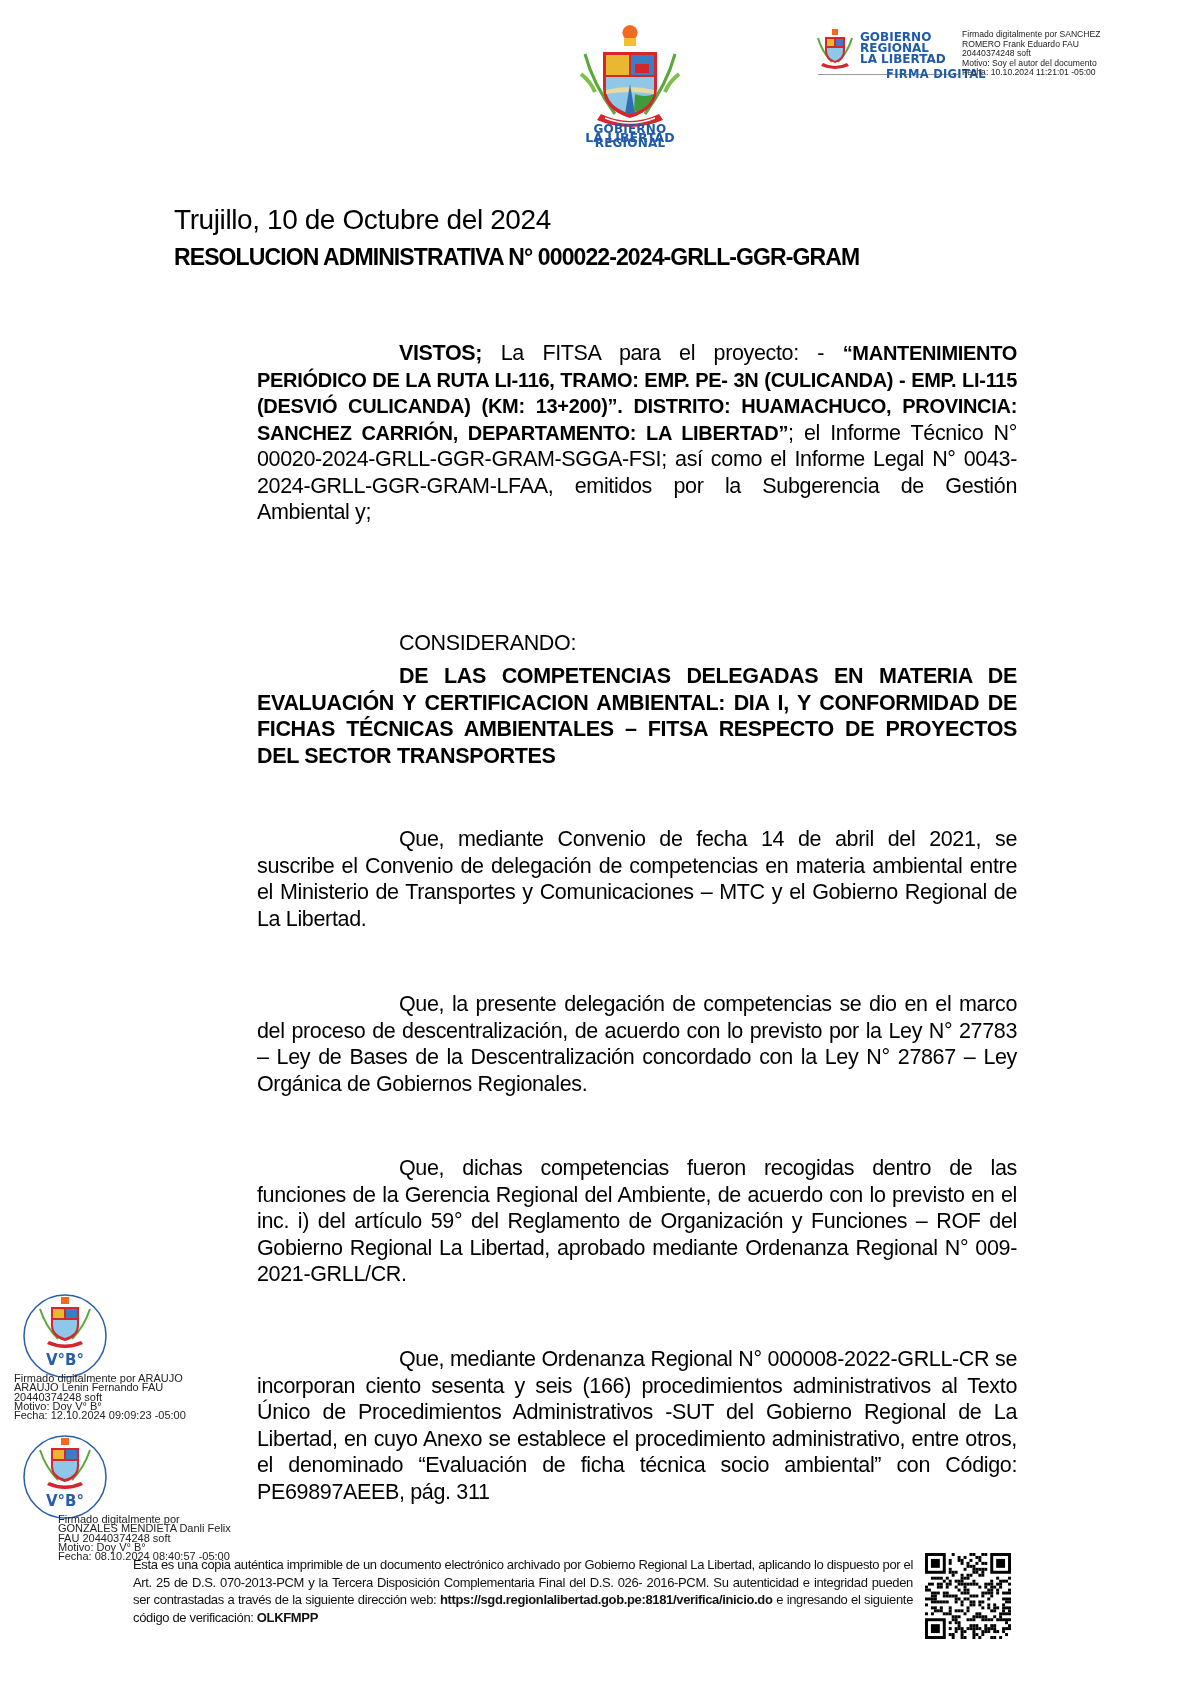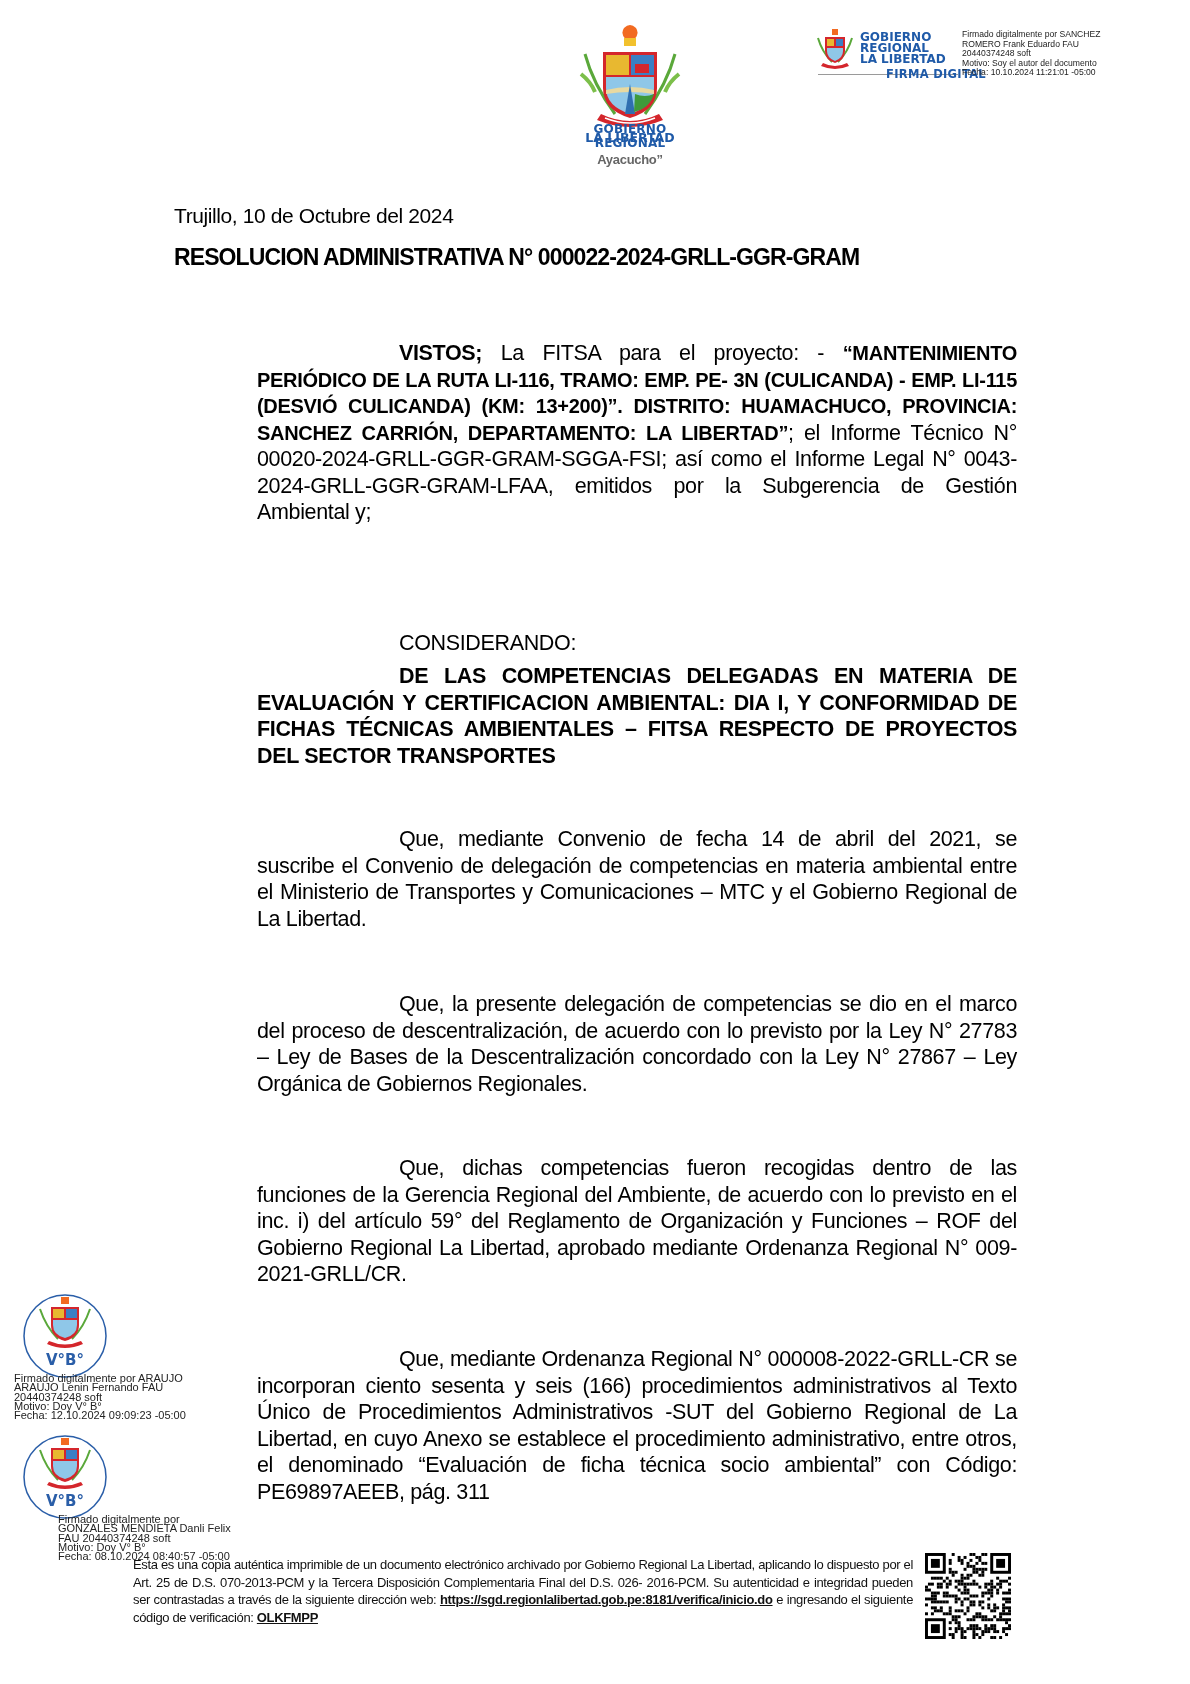--- a/index.html
+++ b/index.html
@@ -15,21 +15,21 @@
   .fd-org { position: absolute; left: 860px; top: 32px; font-family: "DejaVu Sans", sans-serif; font-weight: bold; color: #1f5aa8; font-size: 12px; line-height: 11px; }
   .fd-org div { white-space: nowrap; }
   .fd-rule { position: absolute; left: 818px; top: 74px; width: 140px; height: 1px; background: #9a9a9a; }
   .fd-title { position: absolute; left: 842px; top: 67px; font-family: "DejaVu Sans", sans-serif; font-weight: bold; color: #1f5aa8; font-size: 11.5px; letter-spacing: 0.3px; margin-left: 44px; }
   .fd-text { position: absolute; left: 962px; top: 30px; font-size: 8.6px; line-height: 9.6px; color: #222; white-space: nowrap; }
 
   
   .motto { position: absolute; left: 185px; top: 148px; width: 890px; text-align: center; font-size: 13px; line-height: 24px; color: #666; font-weight: bold; font-family: "Liberation Sans Narrow", "Liberation Sans", sans-serif; letter-spacing: -0.3px; }
 
   
-  .place-date { position: absolute; left: 174px; top: 204px; font-size: 21px; letter-spacing: -0.4px; text-align: right; }
+  .place-date { position: absolute; left: 174px; top: 204px; font-size: 28px; letter-spacing: -0.4px; text-align: right; }
   .doc-title { position: absolute; left: 174px; top: 244px; font-size: 23px; font-weight: bold; letter-spacing: -0.9px; white-space: nowrap; }
 
   
   .para { position: absolute; left: 257px; width: 760px; font-size: 21.5px; line-height: 26.5px; text-align: justify; letter-spacing: -0.35px; }
   .para .indent { display: inline-block; width: 142px; }
   .para b { font-weight: bold; }
   .caps { font-size: 20px; letter-spacing: -0.3px; }
 
   .p-vistos { top: 340px; }
   .p-considerando { top: 610px; font-weight: normal; margin-top: 20px; }
@@ -42,21 +42,21 @@
   
   .vobo { position: absolute; width: 86px; height: 86px; }
   .vobo1 { left: 22px; top: 1293px; }
   .vobo2 { left: 22px; top: 1434px; }
   .vobo-text { position: absolute; font-size: 11px; line-height: 9.3px; color: #222; white-space: nowrap; }
   .vt1 { left: 14px; top: 1374px; }
   .vt2 { left: 14px; top: 1515px; margin-left: 44px; }
 
   
   .verify { position: absolute; left: 133px; top: 1556px; width: 780px; font-size: 13px; line-height: 17.5px; text-align: justify; letter-spacing: -0.35px; color: #111; font-family: "Liberation Sans Narrow", "Liberation Sans", sans-serif; }
-  .verify b { font-weight: bold; text-decoration: underline; }
+  .verify b { font-weight: bold; }
   .qr { position: absolute; left: 925px; top: 1553px; width: 86px; height: 86px; }
 </style>
 </head>
 <body>
 
 <svg class="crest" viewBox="0 0 130 122">
 
   <path d="M59 4 q6 -6 12 0 q4 6 -2 12 h-8 q-6 -6 -2 -12z" fill="#f26a21"></path>
   <rect x="59" y="14" width="12" height="8" fill="#f2c12e"></rect>
 
@@ -99,21 +99,20 @@
 <div class="fd-title">FIRMA DIGITAL</div>
 <div class="fd-text">
   <div>Firmado digitalmente por SANCHEZ</div>
   <div>ROMERO Frank Eduardo FAU</div>
   <div>20440374248 soft</div>
   <div>Motivo: Soy el autor del documento</div>
   <div>Fecha: 10.10.2024 11:21:01 -05:00</div>
 </div>
 
 <div class="motto">
-  <div>Ayacucho”</div>
 </div>
 
 <div class="place-date">Trujillo, 10 de Octubre del 2024</div>
 <div class="doc-title">RESOLUCION ADMINISTRATIVA N° 000022-2024-GRLL-GGR-GRAM</div>
 
 <div class="para p-vistos"><span class="indent"></span><b>VISTOS;</b><span> La FITSA para el proyecto: - </span><b class="caps">“MANTENIMIENTO PERIÓDICO DE LA RUTA LI-116, TRAMO: EMP. PE- 3N (CULICANDA) - EMP. LI-115 (DESVIÓ CULICANDA) (KM: 13+200)”. DISTRITO: HUAMACHUCO, PROVINCIA: SANCHEZ CARRIÓN, DEPARTAMENTO: LA LIBERTAD”</b><span>; el Informe Técnico N° 00020-2024-GRLL-GGR-GRAM-SGGA-FSI; así como el Informe Legal N° 0043-2024-GRLL-GGR-GRAM-LFAA, emitidos por la Subgerencia de Gestión Ambiental y;</span></div>
 
 <div class="para p-considerando"><span class="indent"></span><span>CONSIDERANDO:</span></div>
 
 <div class="para p-heading"><span class="indent"></span><span>DE LAS COMPETENCIAS DELEGADAS EN MATERIA DE EVALUACIÓN Y CERTIFICACION AMBIENTAL: DIA I, Y CONFORMIDAD DE FICHAS TÉCNICAS AMBIENTALES – FITSA RESPECTO DE PROYECTOS DEL SECTOR TRANSPORTES</span></div>

